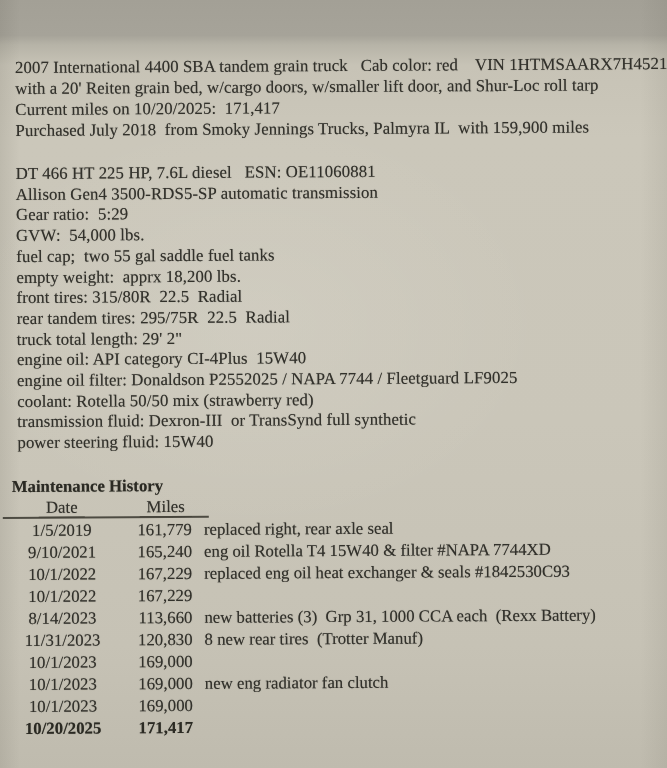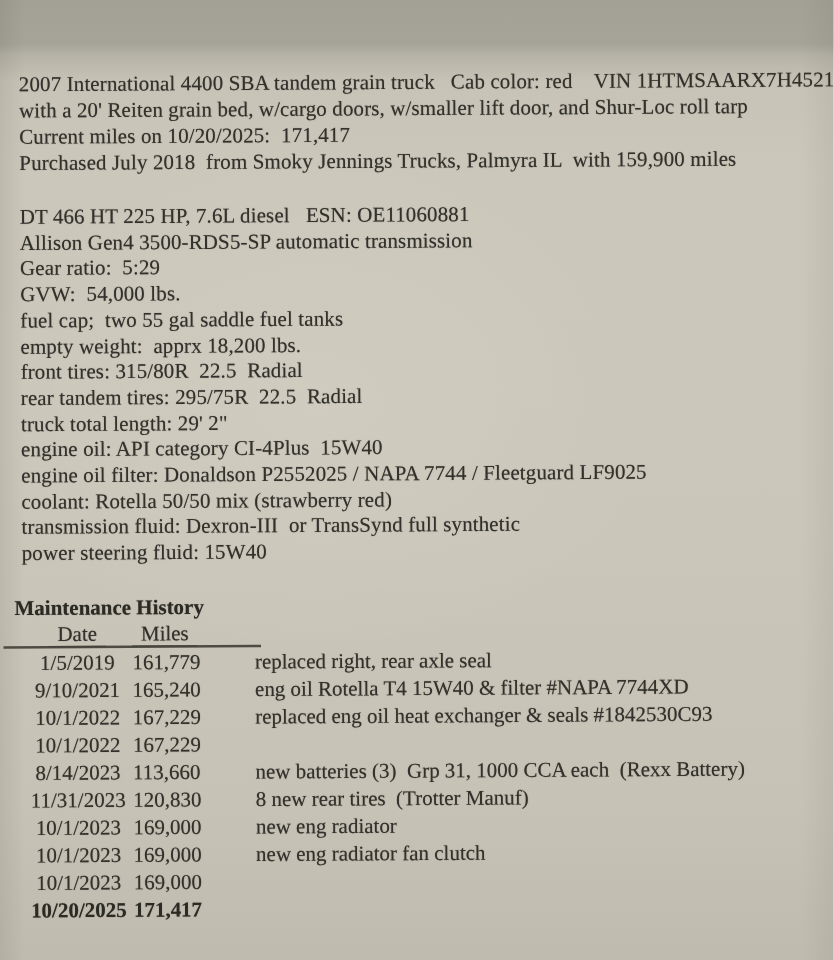--- a/index.html
+++ b/index.html
@@ -54,21 +54,21 @@
     padding: 0 7px 0 7px;
   }
   .m-rule {
     height: 2px;
     width: 206px;
     margin: 0 0 1px -15px;
     background: #4d4b42;
   }
   .m-row { display: flex; line-height: 22px; }
   .m-date  { width: 88px; text-align: center; white-space: pre; }
-  .m-miles { width: 86px; text-align: left; white-space: pre; }
+  .m-miles { width: 86px; text-align: right; white-space: pre; }
   .m-note  { padding-left: 12px; white-space: pre; }
   .m-row.bold { font-weight: bold; color: #2b2a23; }
 </style>
 </head>
 <body>
 
 <div class="photo">
   <div class="content">
 
     <div class="intro">
@@ -129,21 +129,20 @@
         <div class="m-note">new batteries (3)  Grp 31, 1000 CCA each  (Rexx Battery)</div>
       </div>
       <div class="m-row">
         <div class="m-date">11/31/2023</div>
         <div class="m-miles">120,830</div>
         <div class="m-note">8 new rear tires  (Trotter Manuf)</div>
       </div>
       <div class="m-row">
         <div class="m-date">10/1/2023</div>
         <div class="m-miles">169,000</div>
-        <div class="m-note">new eng radiator</div>
       </div>
       <div class="m-row">
         <div class="m-date">10/1/2023</div>
         <div class="m-miles">169,000</div>
         <div class="m-note">new eng radiator fan clutch</div>
       </div>
       <div class="m-row">
         <div class="m-date">10/1/2023</div>
         <div class="m-miles">169,000</div>
       </div>

